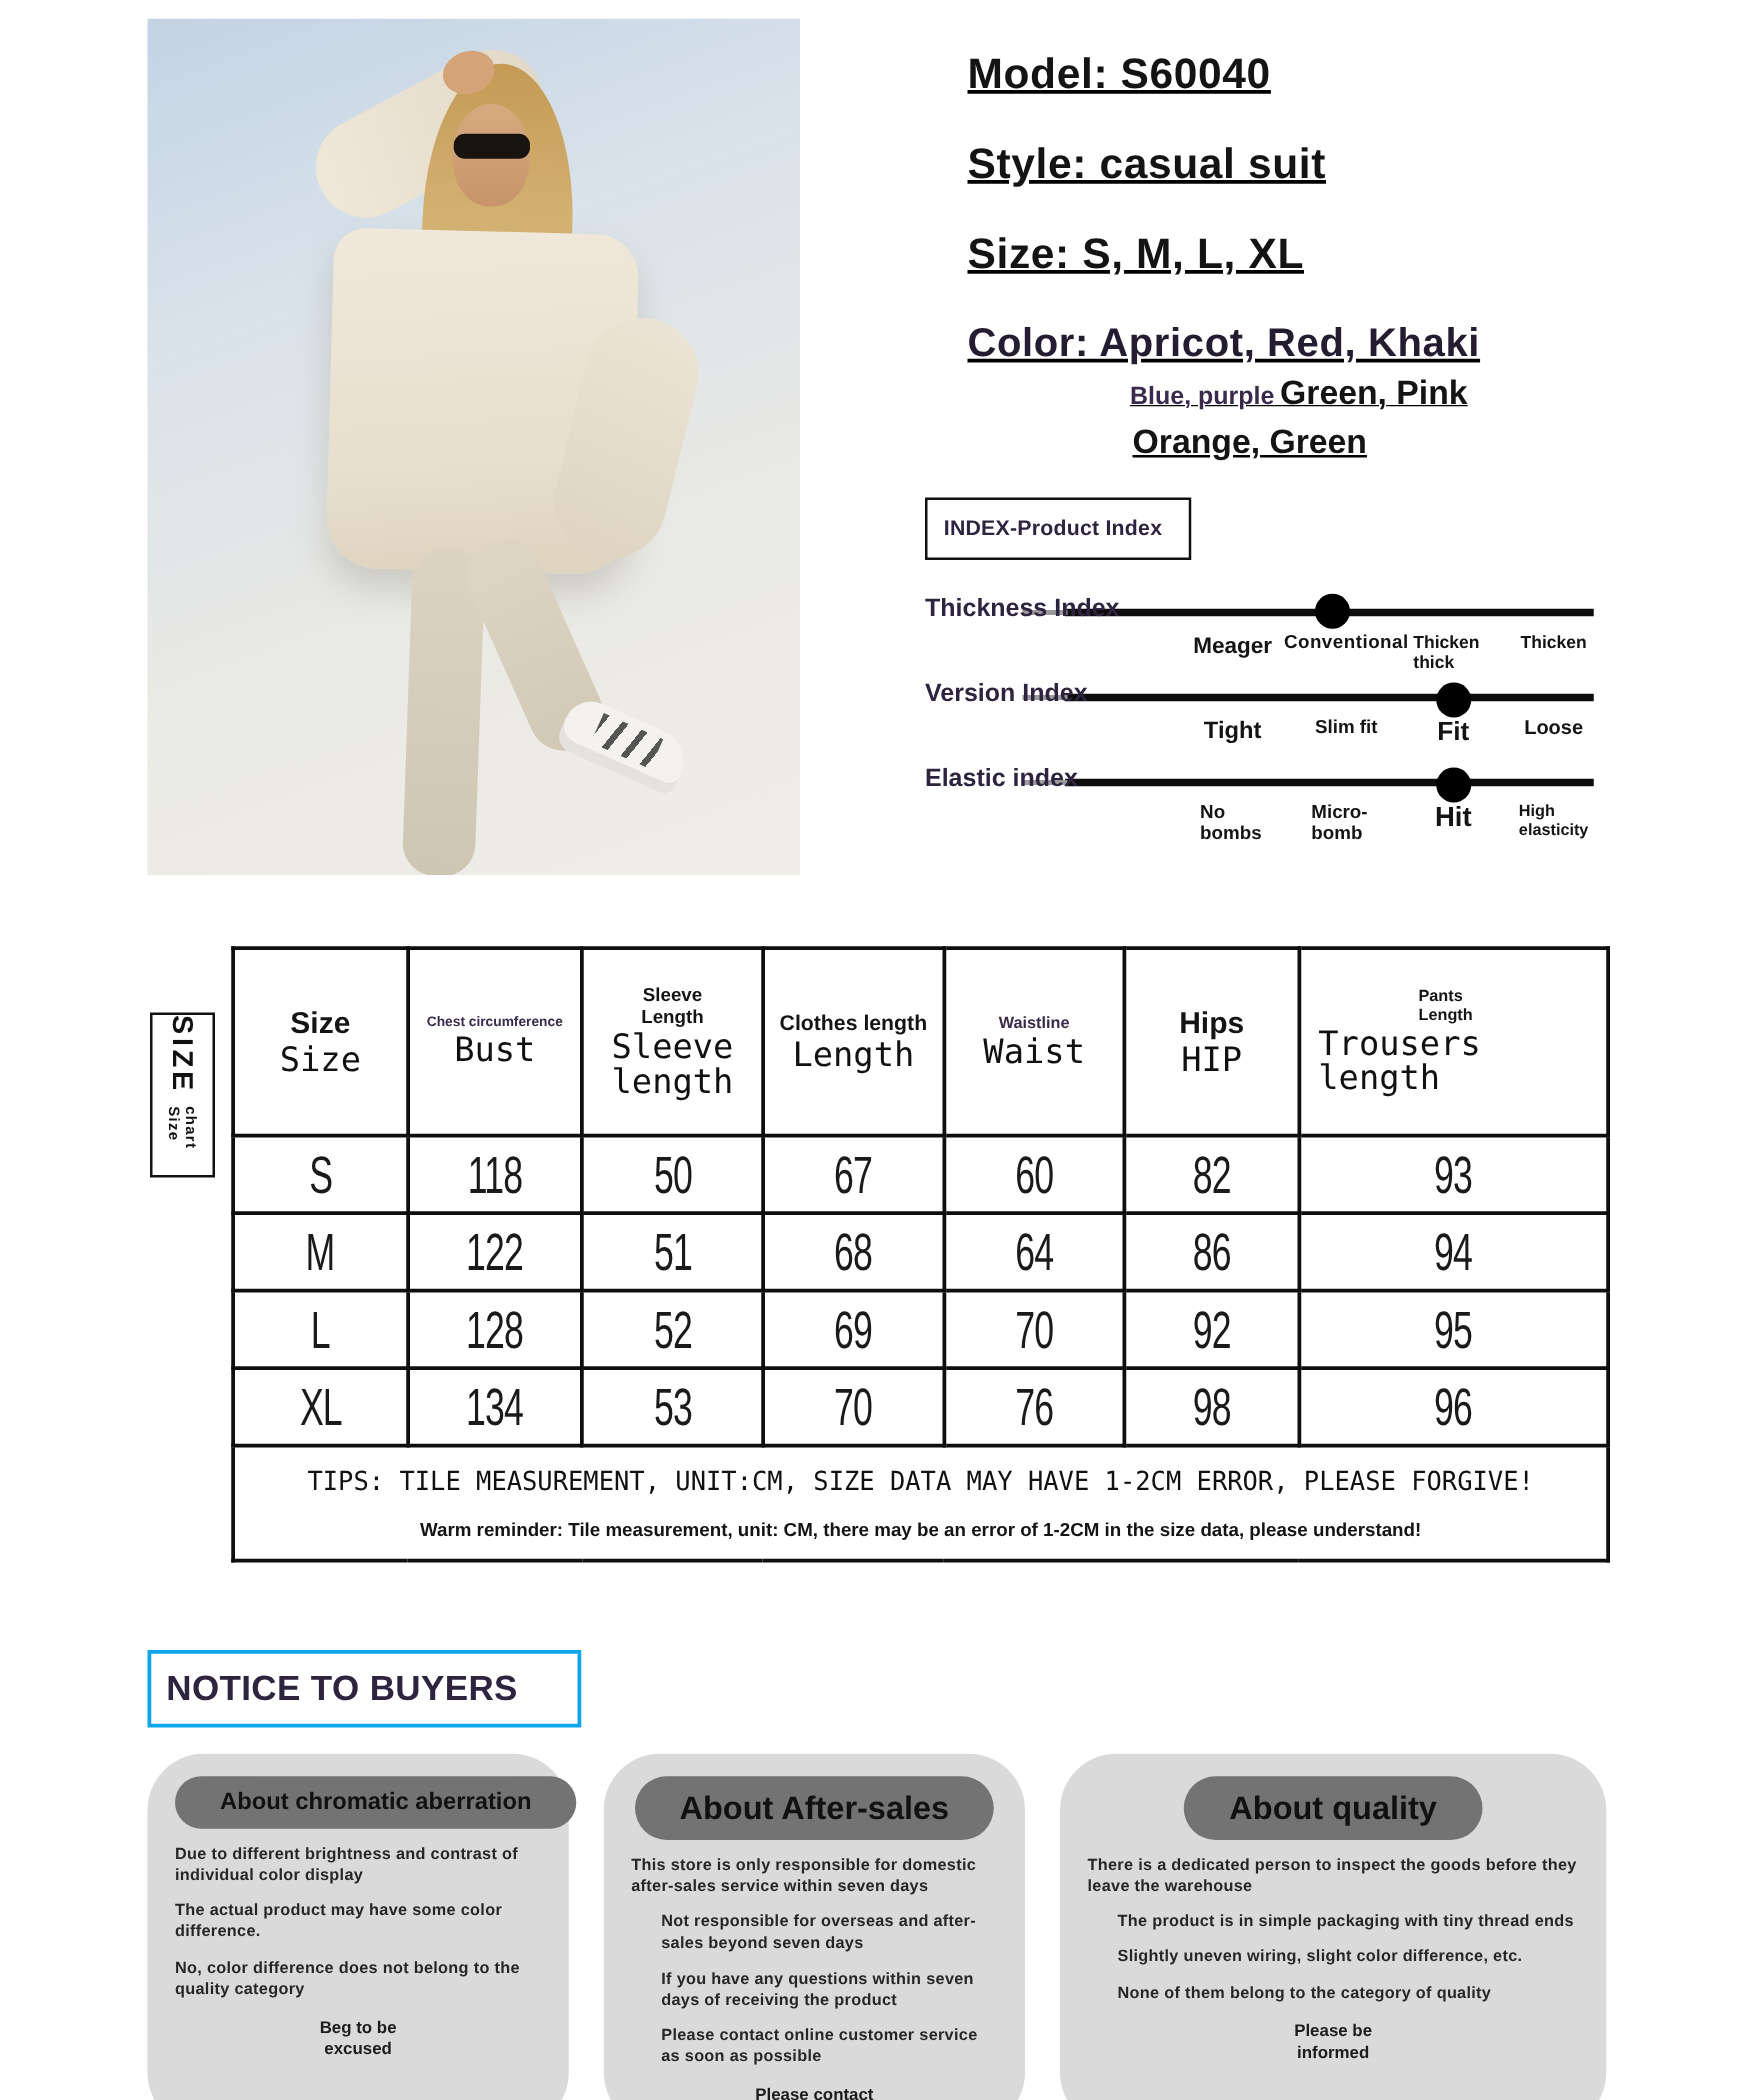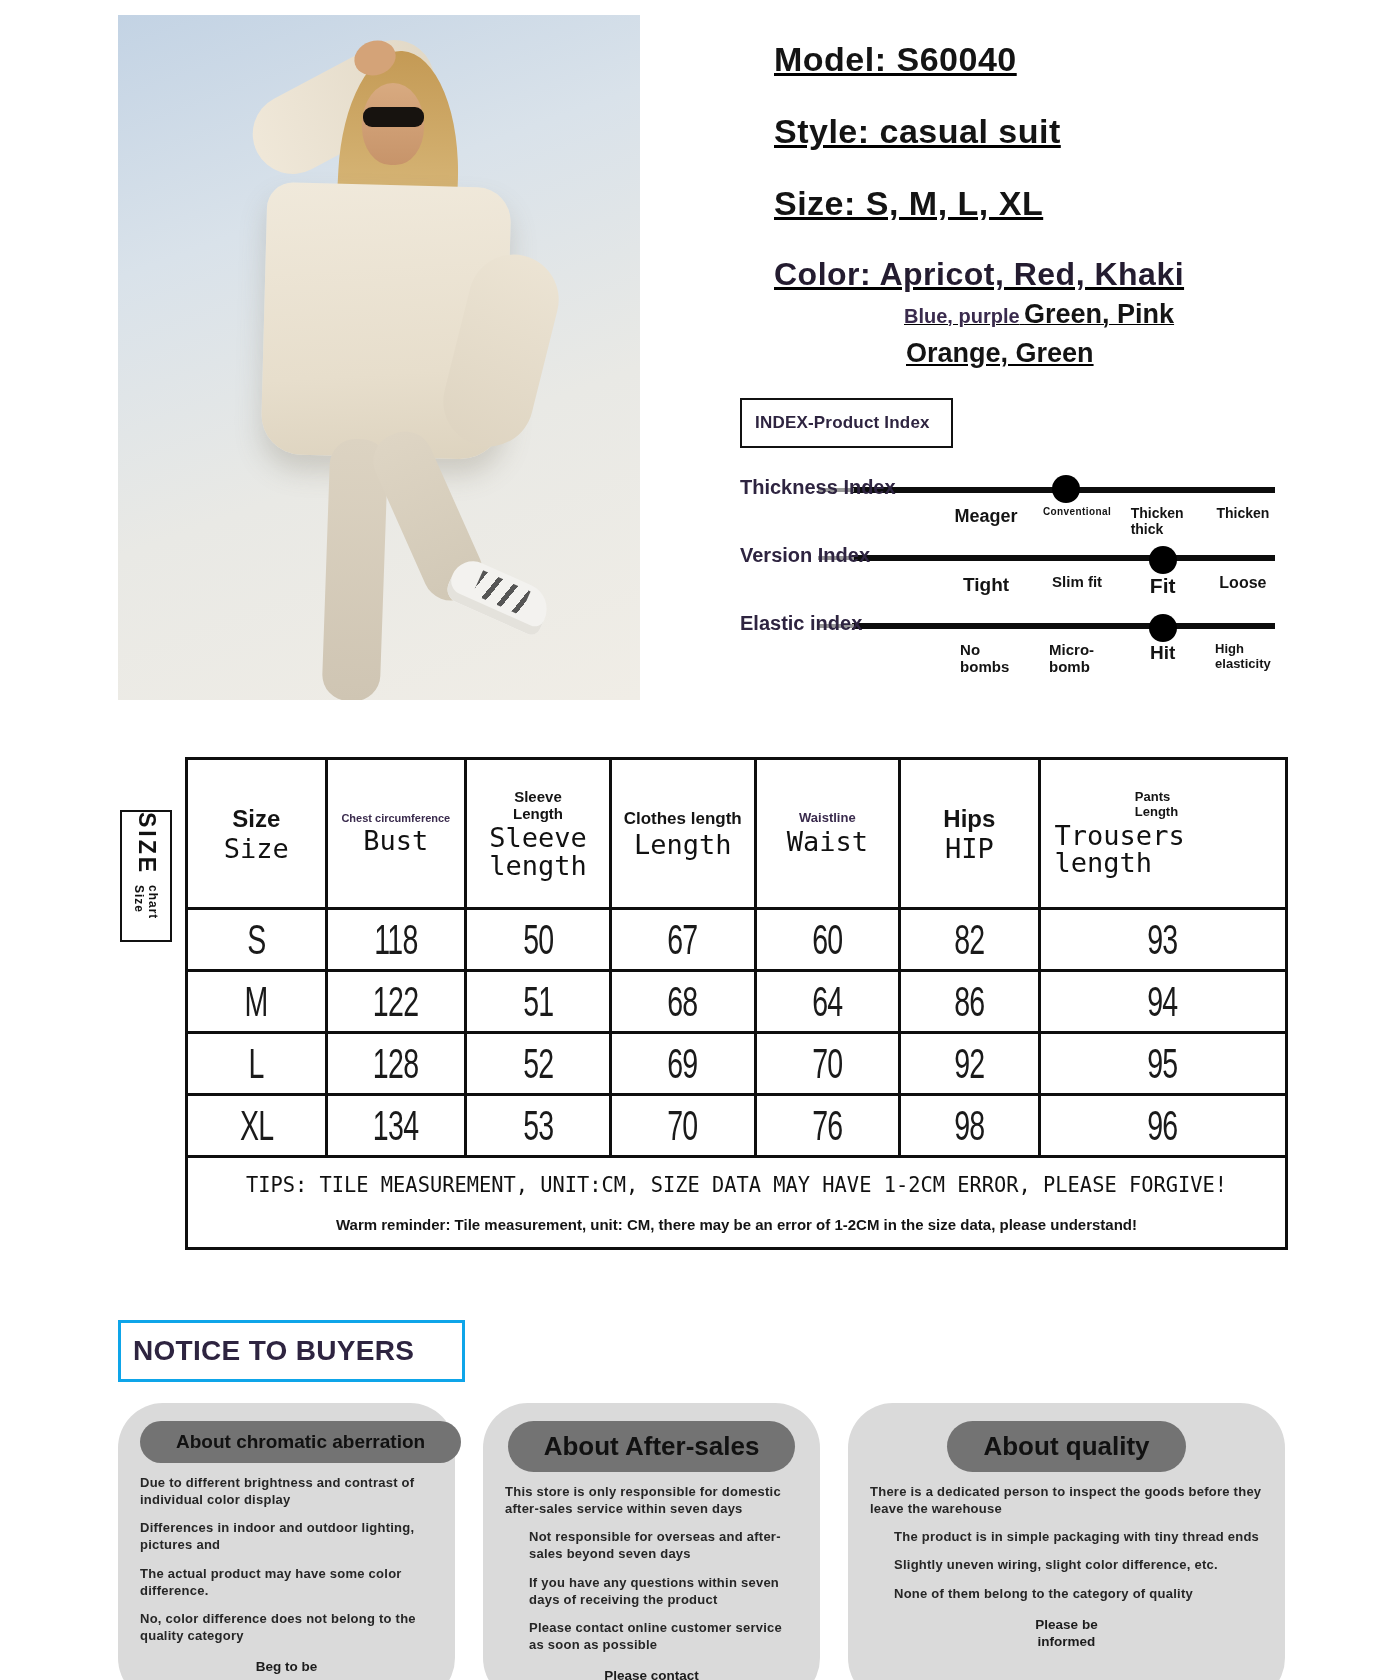--- a/index.html
+++ b/index.html
@@ -47,26 +47,26 @@
   .idx-row { position:absolute; left:740px; width:535px; height:72px; }
   .r1 { top:476px; } .r2 { top:544px; } .r3 { top:612px; }
   .idx-label { position:absolute; left:0; top:0; font-weight:700; font-size:20px; color:#2e2440; z-index:2; }
   .idx-line  { position:absolute; left:21%; right:0; top:11px; height:6px; background:#0d0d0d; z-index:1; }
   .idx-line::before { content:""; position:absolute; left:-34px; top:1px; width:36px; height:4px; background:#9a9a9a; }
   .idx-dot   { position:absolute; top:-1px; width:28px; height:28px; border-radius:50%; background:#000; z-index:3; transform:translateX(-50%); }
   .r1 .idx-dot { left:61%; } .r2 .idx-dot { left:79%; top:2px; } .r3 .idx-dot { left:79%; top:2px; }
   .idx-options { position:absolute; left:0; right:0; top:30px; height:40px; }
   .opt { position:absolute; transform:translateX(-50%); font-weight:700; color:#141414; font-size:14px; text-align:center; line-height:1.12; }
   .o1 { left:46%; } .o2 { left:63%; } .o3 { left:79%; } .o4 { left:94%; }
-  .r1 .o1 { font-size:18px; } .r1 .o2 { font-size:10px; letter-spacing:.4px; }
+  .r1 .o1 { font-size:18px; } .r1 .o2 { font-size:15px; letter-spacing:.4px; }
   .r1 .o3 { font-size:14px; max-width:64px; text-align:left; } .r1 .o4 { font-size:14px; }
   .r2 .o1 { font-size:19px; } .r2 .o2 { font-size:15px; } .r2 .o3 { font-size:21px; } .r2 .o4 { font-size:16px; }
   .r3 .o1 { font-size:15px; max-width:52px; text-align:left; }
   .r3 .o2 { font-size:15px; max-width:56px; text-align:left; }
-  .r3 .o3 { font-size:19px; }
+  .r3 .o3 { font-size:22px; }
   .r3 .o4 { font-size:13px; max-width:68px; text-align:left; }
 
   
   .sidebox {
     position:absolute; left:120px; top:810px; width:52px; height:132px;
     border:2px solid #111; writing-mode:vertical-lr; text-orientation:mixed;
     display:flex; align-items:center; padding-block:6px;
   }
   .sidebox .s1 { font-weight:700; font-size:23px; color:#111; letter-spacing:3px; }
   .sidebox .s2 { font-weight:700; font-size:12px; color:#111; margin-inline-start:10px; letter-spacing:1px; }
@@ -272,21 +272,20 @@
 
   <div class="notice-box">
     <span>NOTICE TO BUYERS</span>
   </div>
 
   <div class="card card1">
     <div class="pill">
       <span>About chromatic aberration</span>
     </div>
     <p class="para">Due to different brightness and contrast of individual color display</p>
-    <p class="para">Differences in indoor and outdoor lighting, pictures and</p>
     <p class="para">The actual product may have some color difference.</p>
     <p class="para">No, color difference does not belong to the quality category</p>
     <div class="cfoot">Beg to be excused</div>
   </div>
 
   <div class="card card2">
     <div class="pill">
       <span>About After-sales</span>
     </div>
     <p class="para">This store is only responsible for domestic after-sales service within seven days</p>

